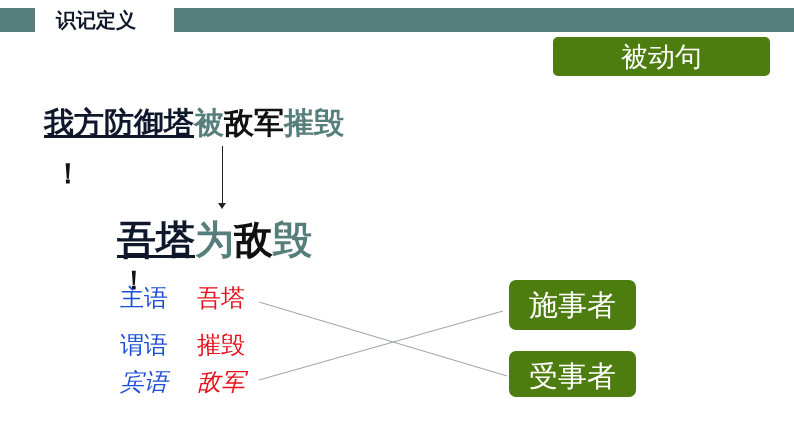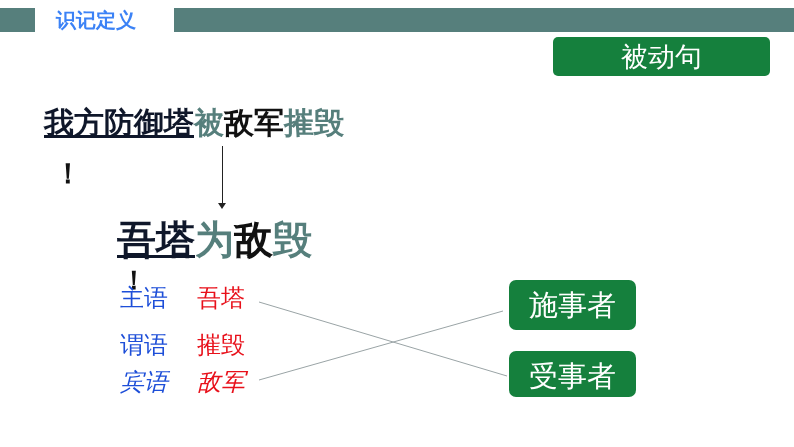--- a/index.html
+++ b/index.html
@@ -11,24 +11,24 @@
     .bar-left {
       position: absolute; left: 0; top: 8px; width: 35px; height: 24px;
       background: #567f7c;
     }
     .bar-right {
       position: absolute; left: 174px; top: 8px; width: 620px; height: 24px;
       background: #567f7c;
     }
     .section-title {
       position: absolute; left: 56px; top: 7px; height: 26px; line-height: 26px;
-      font-size: 20px; font-weight: bold; color: #3b82f6; letter-spacing: 0px;
+      font-size: 20px; font-weight: bold; color: #0f172a; letter-spacing: 0px;
     }
     .badge {
-      position: absolute; background: #15803d; color: #ffffff;
+      position: absolute; background: #4d7c0f; color: #ffffff;
       border-radius: 7px; text-align: center;
     }
     .badge-passive {
       left: 553px; top: 37px; width: 217px; height: 39px; line-height: 39px;
       font-size: 27px; border-radius: 5px;
     }
     .badge-agent {
       left: 509px; top: 280px; width: 127px; height: 50px; line-height: 50px;
       font-size: 29px;
     }

